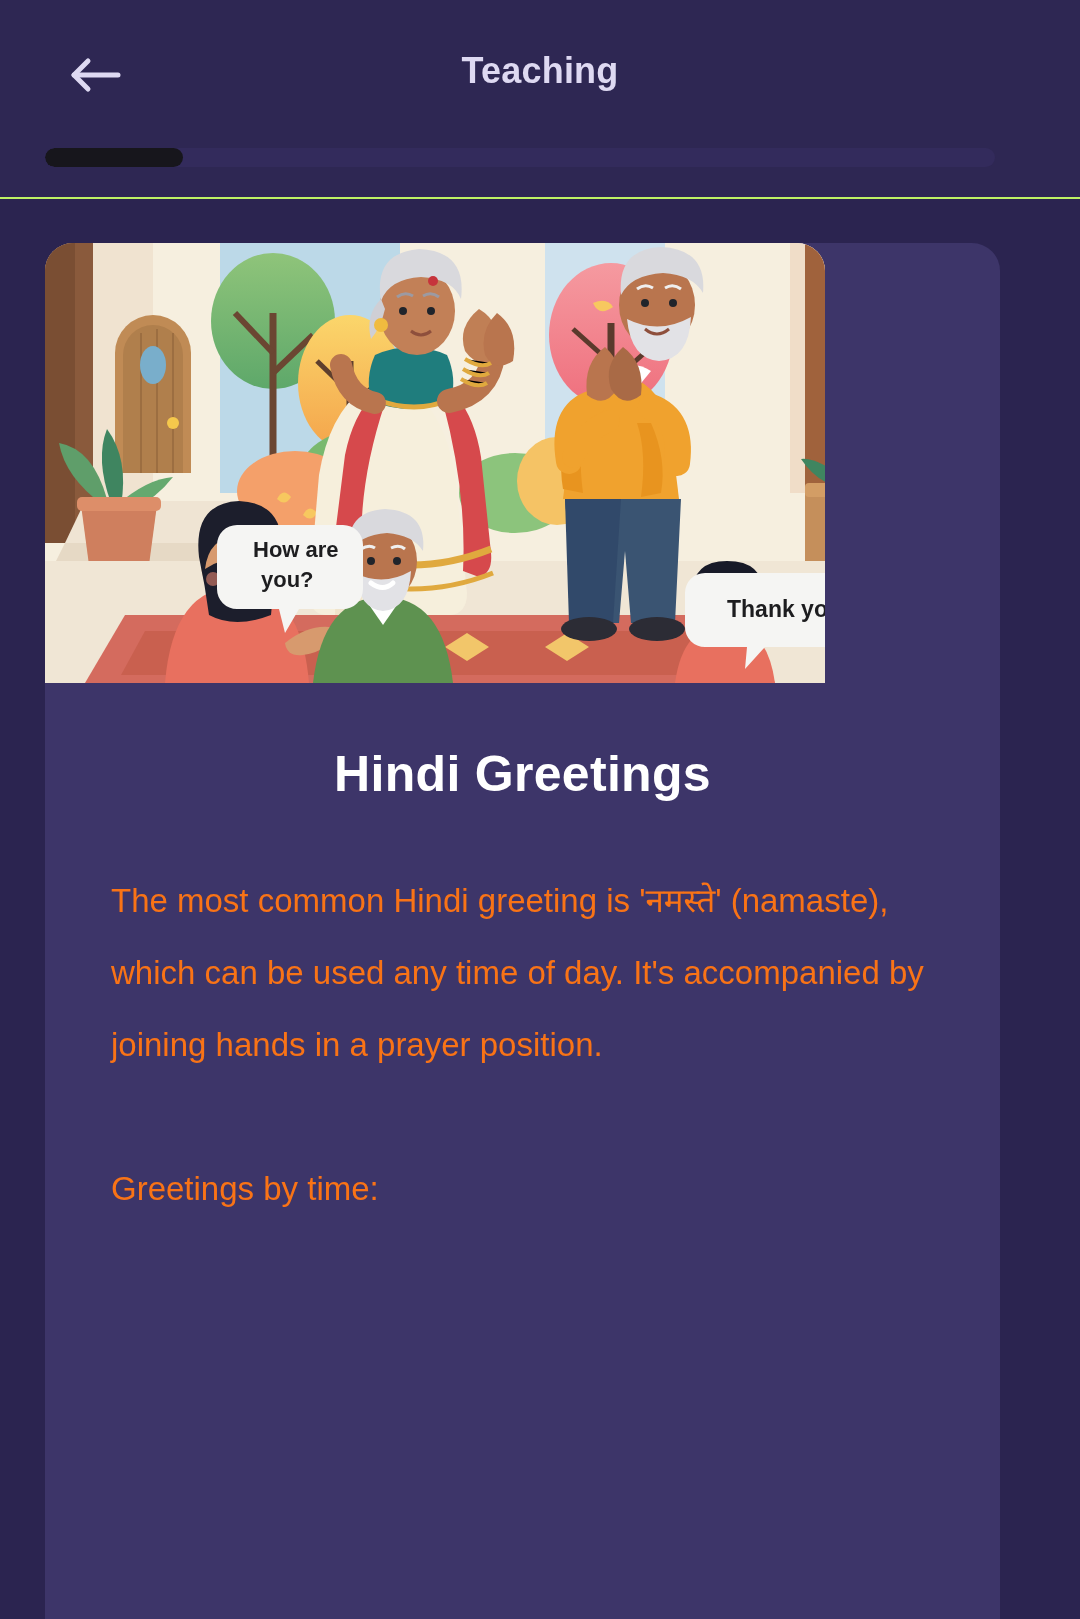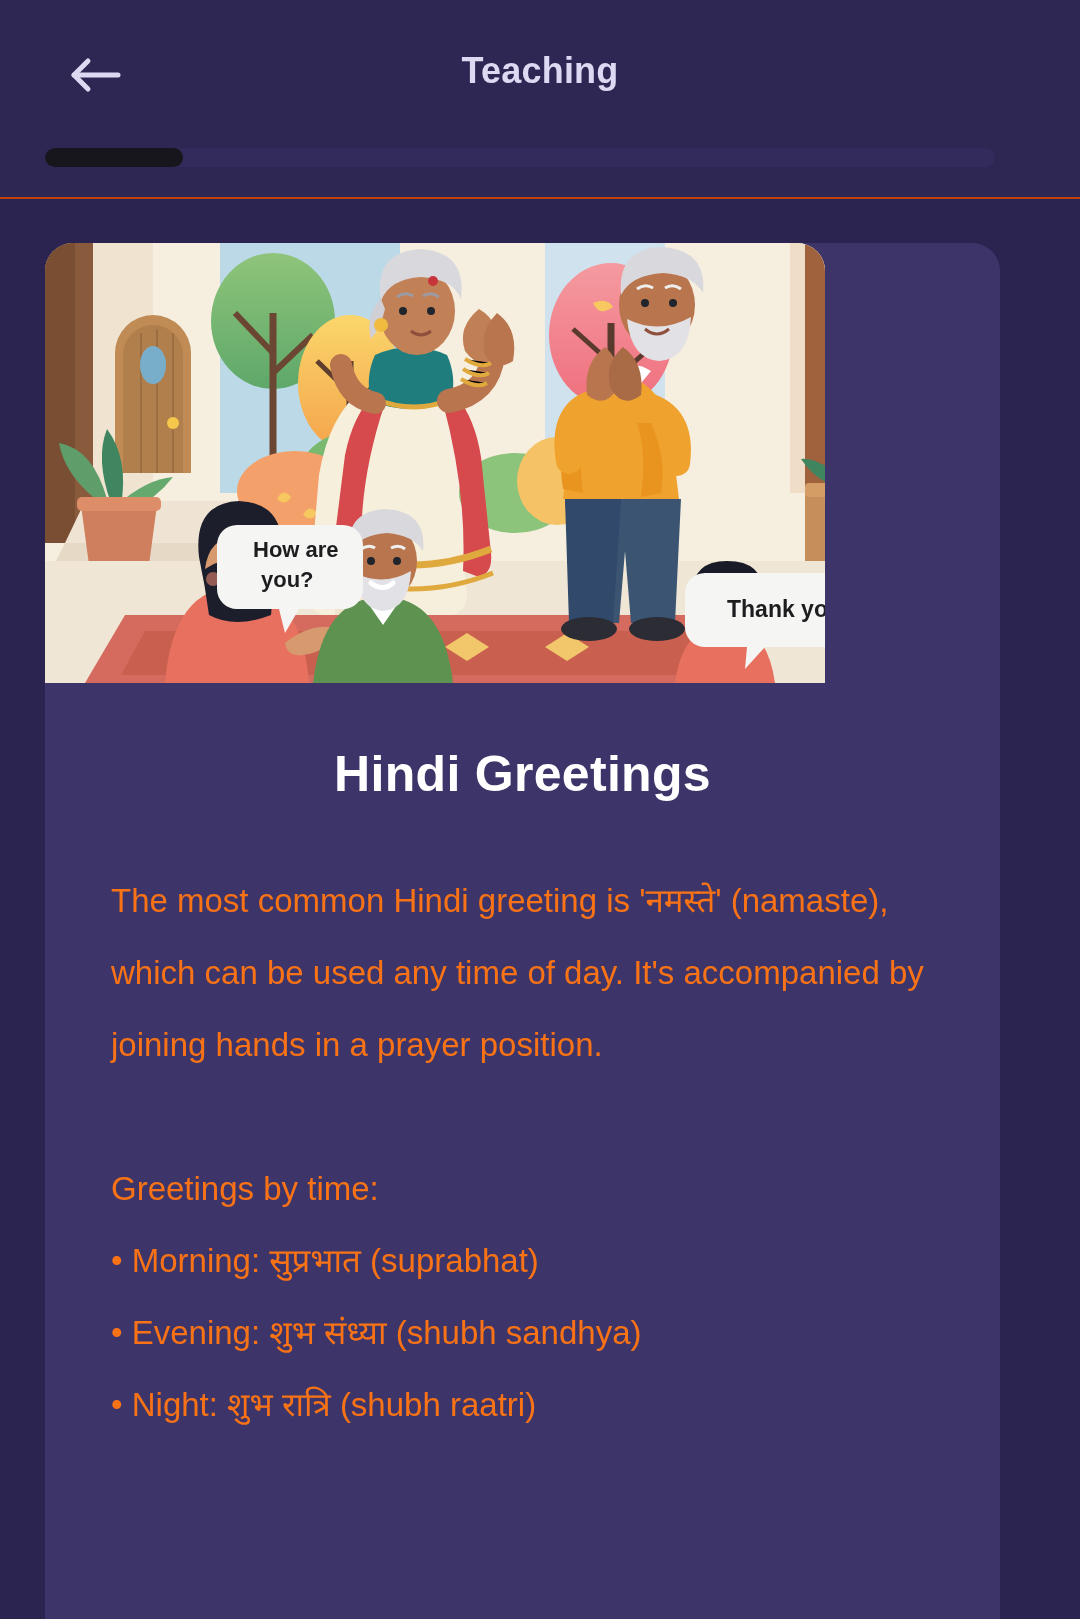--- a/index.html
+++ b/index.html
@@ -8,21 +8,21 @@
     background: #2b2450;
     font-family: "Liberation Sans", sans-serif;
     overflow: hidden;
   }
   .screen { position: relative; width: 1080px; height: 1619px; background: #2b2450; }
 
   
   .header {
     position: absolute; top: 0; left: 0; width: 1080px; height: 199px;
     background: #2e2753;
-    border-bottom: 2px solid #c2410c;
+    border-bottom: 2px solid #bef264;
   }
   .back-btn {
     position: absolute; left: 52px; top: 40px;
     width: 84px; height: 70px;
     display: flex; align-items: center; justify-content: center;
     cursor: pointer; background: none; border: none;
   }
   .back-btn svg { display: block; }
   .header-title {
     position: absolute; top: 50px; left: 0; width: 1080px;
@@ -380,21 +380,16 @@
         </g>
       </svg>
     </div>
 
     <div class="card-title">Hindi Greetings</div>
 
     <div class="body-text">
       <p>The most common Hindi greeting is 'नमस्ते' (namaste), which can be used any time of day. It's accompanied by joining hands in a prayer position.</p>
       <div class="spacer-line"></div>
       <p>Greetings by time:</p>
-      <ul class="bullets">
-        <li>• Morning: सुप्रभात (suprabhat)</li>
-        <li>• Evening: शुभ संध्या (shubh sandhya)</li>
-        <li>• Night: शुभ रात्रि (shubh raatri)</li>
-      </ul>
     </div>
 
   </div>
 </div>
 
 </body></html>

